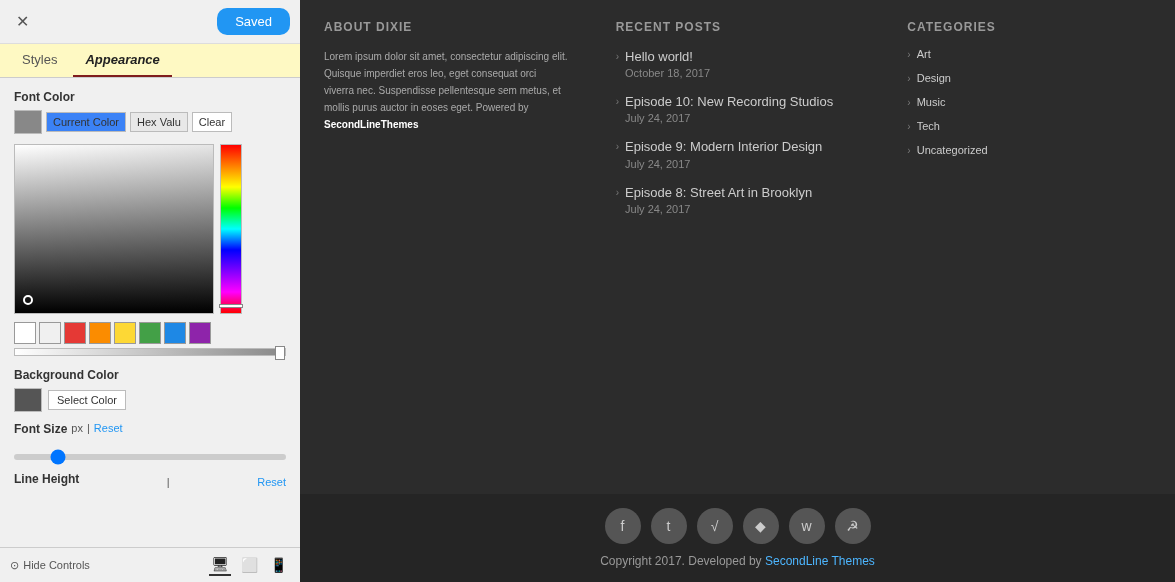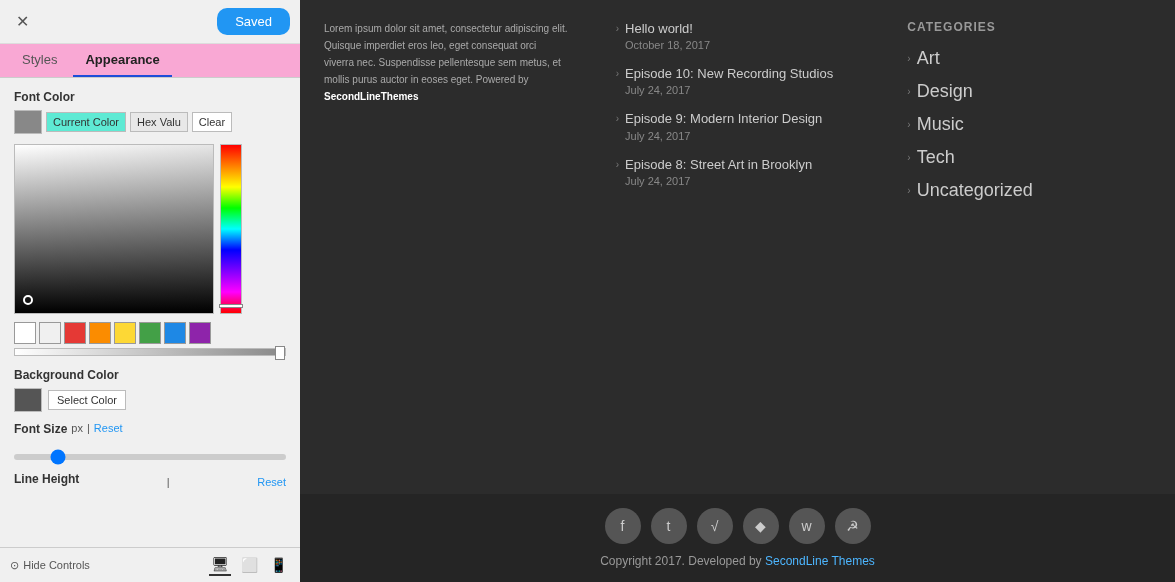--- a/index.html
+++ b/index.html
@@ -43,38 +43,39 @@
       cursor: pointer;
       font-size: 13px;
       border-radius: 10px;
     }
 
     .tabs {
       display: flex;
       align-items: flex-end;
       padding: 0 10px;
       border-bottom: 1px solid #ccc;
-      background: #f9a8d4;
+      background: #fef9c3;
       gap: 4px;
     }
 
     .tab {
       padding: 8px 12px;
       cursor: pointer;
       font-size: 13px;
       color: #555;
       border: none;
       background: none;
       border-bottom: 2px solid transparent;
     }
 
     .tab.active {
       color: #222;
       font-weight: bold;
-      border-bottom: 2px solid #1d4ed8;
+      border-bottom: 2px solid #7f1d1d;
+      font-style: italic;
     }
 
     .panel-content {
       flex: 1;
       overflow-y: auto;
       padding: 12px 14px;
       background: #f0f0f0;
     }
 
     .section-label {
@@ -93,21 +94,21 @@
 
     .color-swatch-small {
       width: 28px;
       height: 24px;
       background: #888;
       border: 1px solid #bbb;
     }
 
     .current-color-btn {
       font-size: 11px;
-      background: #5eead4;
+      background: #3b82f6;
       border: 1px solid #bbb;
       padding: 3px 6px;
       cursor: pointer;
       color: #333;
     }
 
     .hex-value-btn {
       font-size: 11px;
       background: #e8e8e8;
       border: 1px solid #bbb;
@@ -443,21 +444,21 @@
       gap: 6px;
       margin-bottom: 12px;
     }
 
     .cat-chevron {
       color: #777;
       font-size: 10px;
     }
 
     .cat-name {
-      font-size: 18px;
+      font-size: 11px;
       color: #ccc;
     }
   </style>
 </head>
 <body>
 
 <div class="left-panel">
 
   <div class="top-bar">
     <button class="close-btn">✕</button>
@@ -544,26 +545,28 @@
       <button class="view-icon-btn">⬜</button>
       <button class="view-icon-btn">📱</button>
     </div>
   </div>
 </div>
 
 <div class="right-panel">
   <div class="main-content">
 
     <div class="col">
+      <div class="col-title">ABOUT DIXIE</div>
       <div class="col-body">
         <span>Lorem ipsum dolor sit amet, consectetur adipiscing elit. Quisque imperdiet eros leo, eget consequat orci viverra nec. Suspendisse pellentesque sem metus, et mollis purus auctor in eoses eget. Powered by </span><span class="brand-link">SecondLineThemes</span>
       </div>
     </div>
 
     <div class="col">
+      <div class="col-title">RECENT POSTS</div>
       <div>
         <div class="post-item">
           <span class="post-chevron">›</span>
           <div class="post-info">
             <div class="post-title">Hello world!</div>
             <div class="post-date">October 18, 2017</div>
           </div>
         </div>
         <div class="post-item">
           <span class="post-chevron">›</span>

